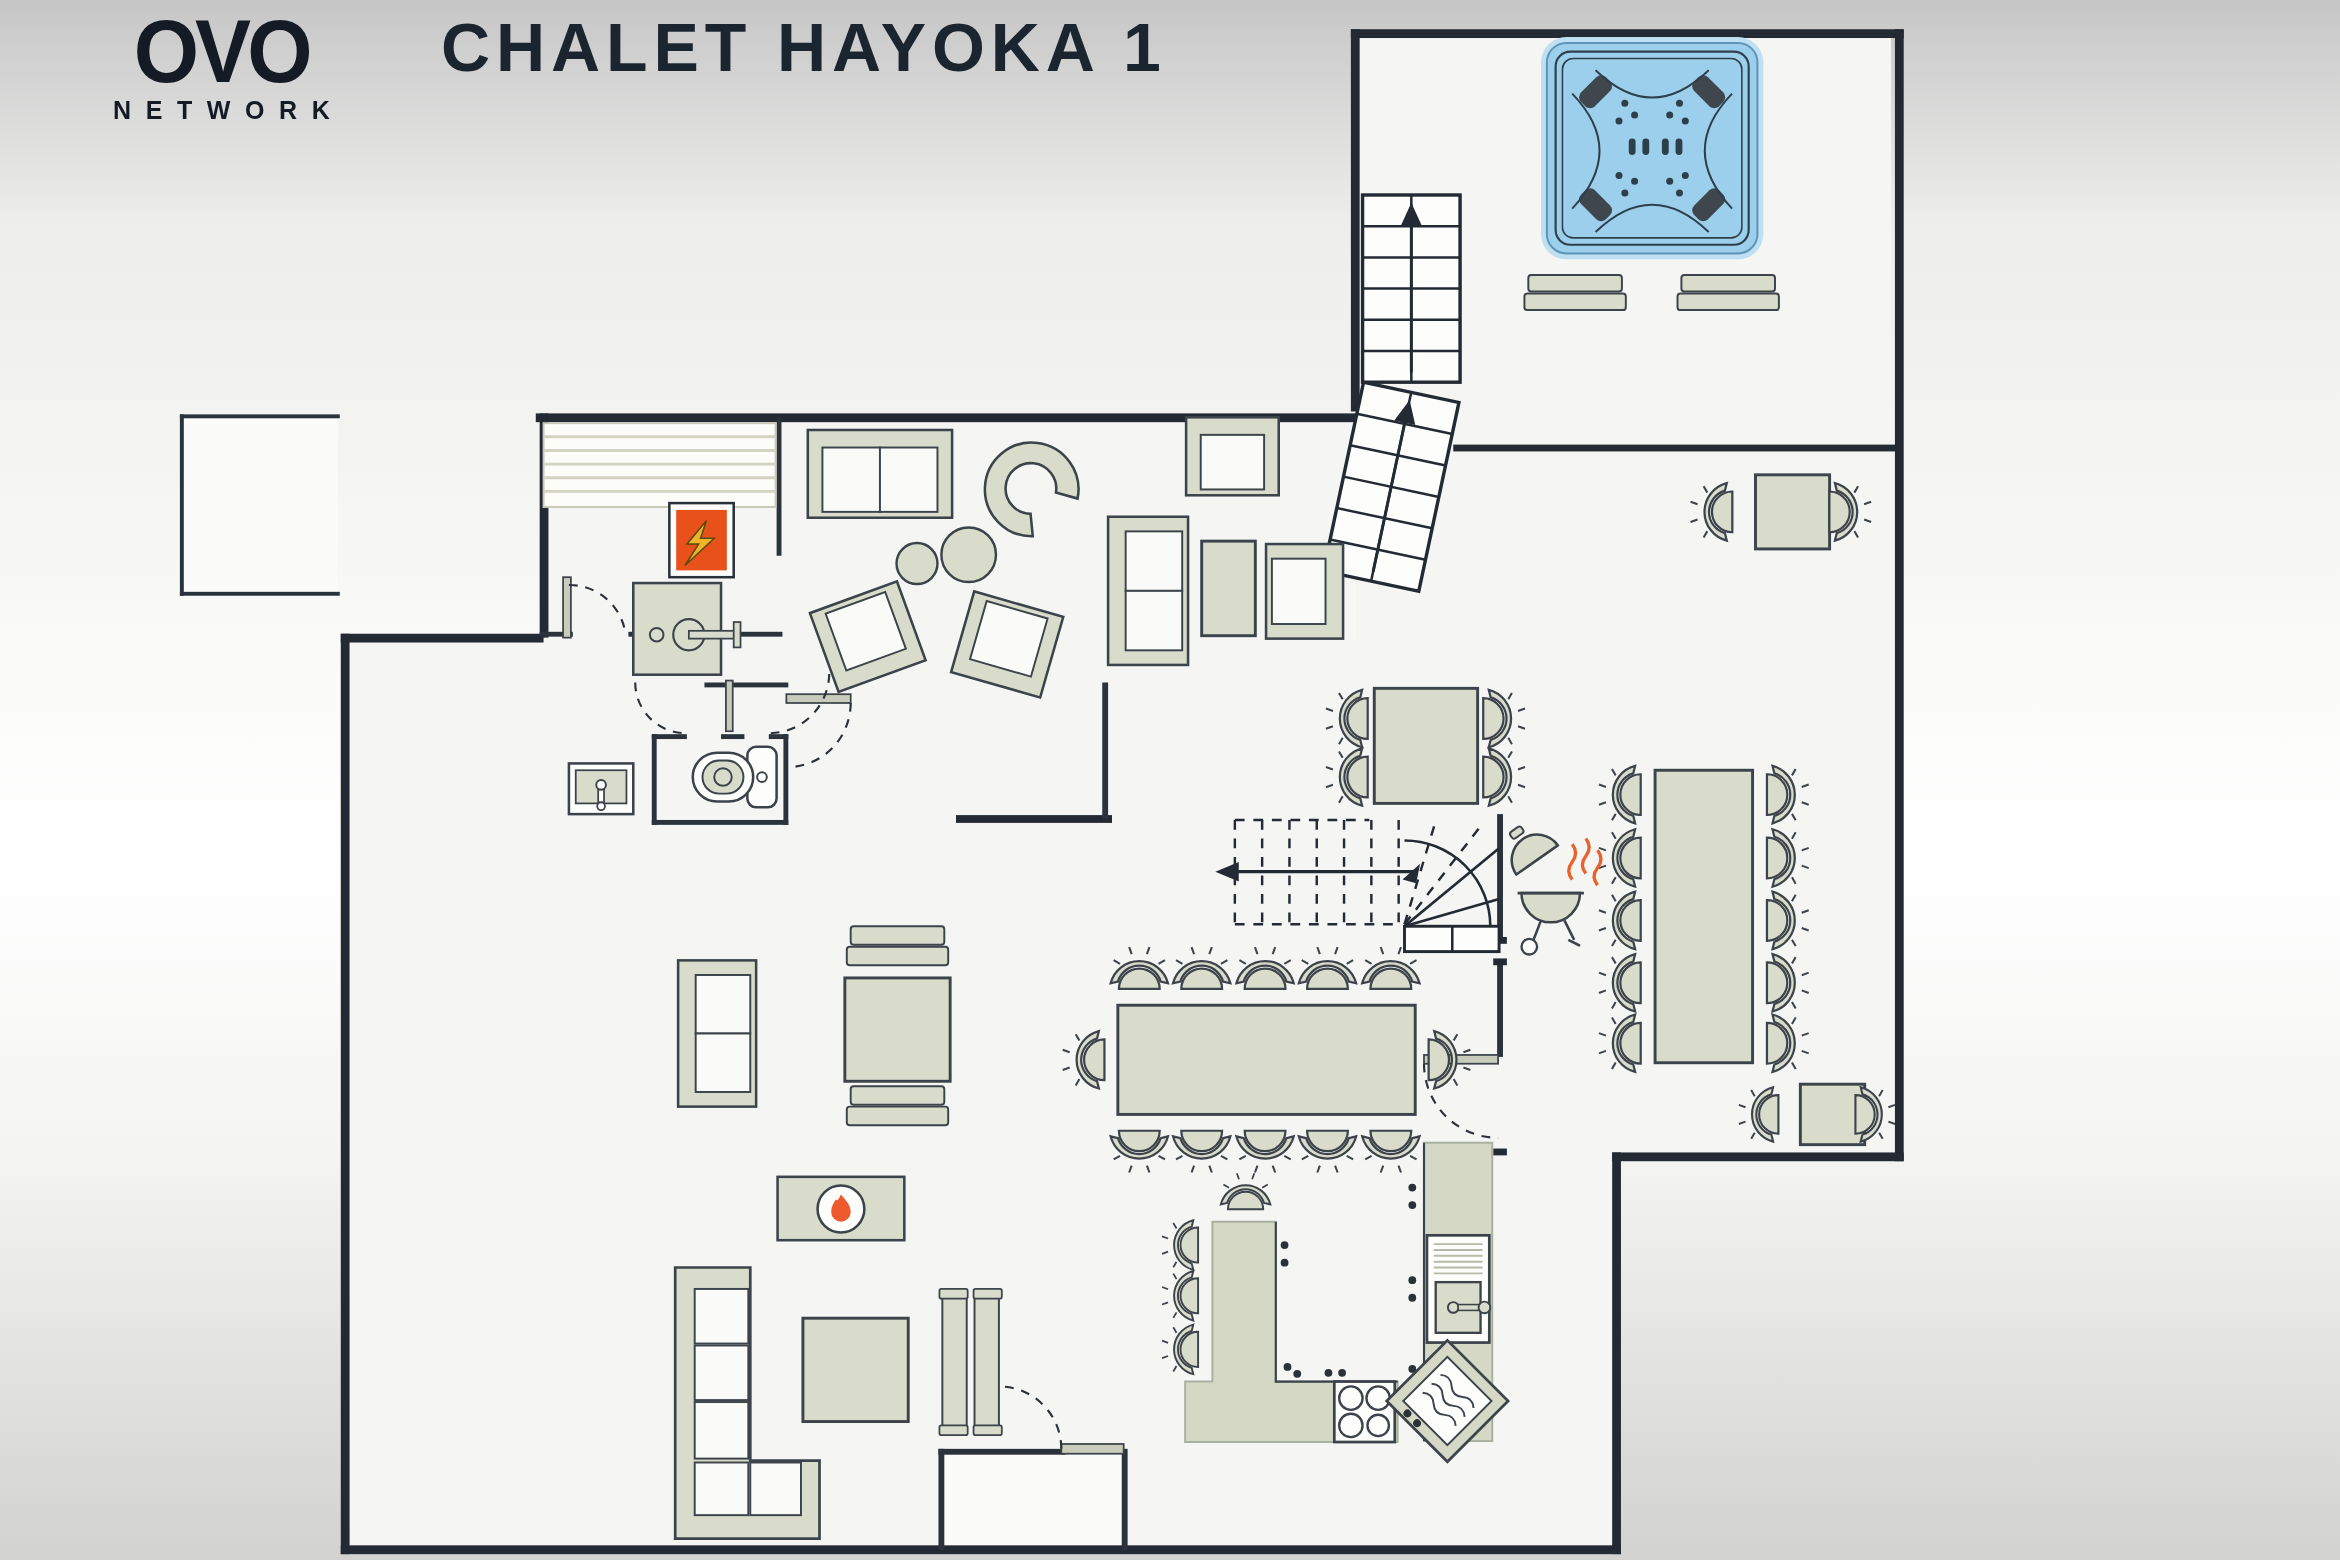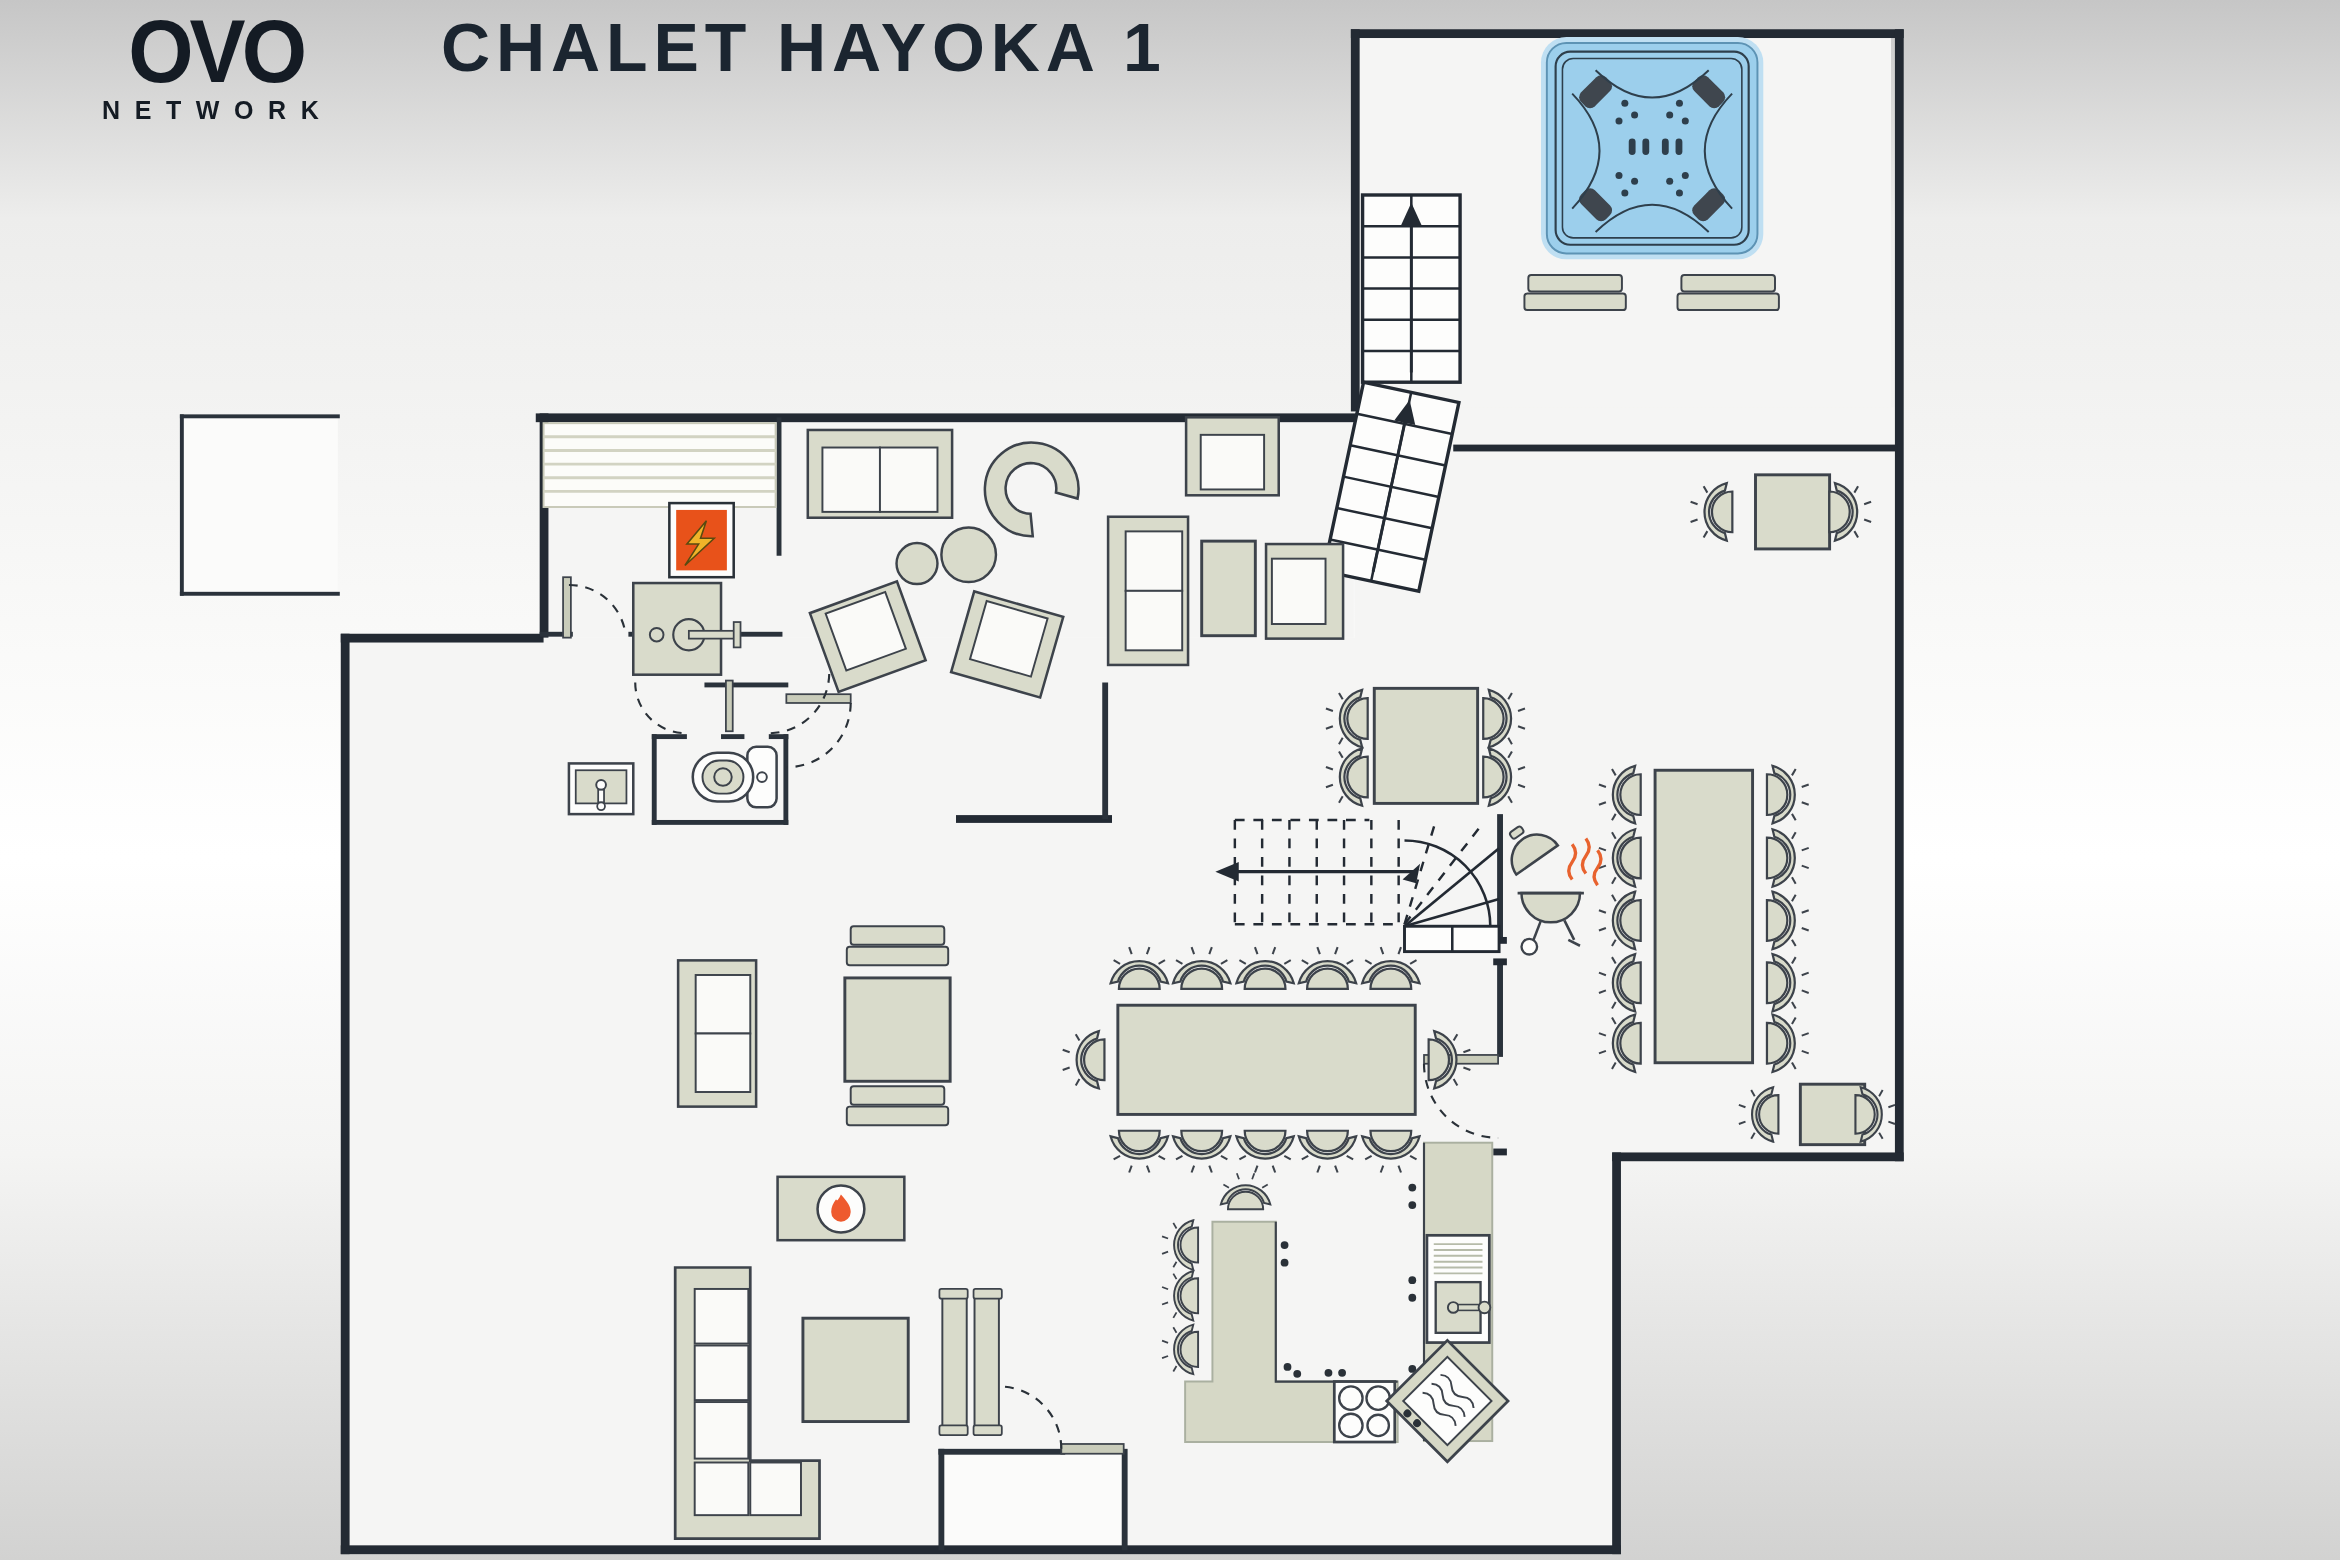--- a/index.html
+++ b/index.html
@@ -3,21 +3,21 @@
 <meta charset="utf-8">
 <style>
   html,body{margin:0;padding:0;}
   body{width:2341px;height:1560px;overflow:hidden;font-family:"Liberation Sans",sans-serif;}
   .stage{position:relative;width:2340px;height:1560px;
     background:linear-gradient(180deg,#c6c6c6 0%,#ededec 14%,#fafaf9 42%,#ffffff 55%,#f4f4f3 74%,#d2d2d1 100%);}
   .plan-svg{position:absolute;left:0;top:0;}
   .header{position:absolute;left:0;top:0;width:2341px;pointer-events:none;}
   .brand{position:absolute;left:98px;top:9.8px;text-align:center;color:#141b24;}
   .brand-ovo{font-size:84px;font-weight:900;letter-spacing:-3.9px;line-height:1;transform:scaleY(1.05);}
-  .brand-net{font-size:25px;font-weight:700;letter-spacing:14.6px;margin-top:2px;margin-left:4px;}
+  .brand-net{font-size:25px;font-weight:700;letter-spacing:14.6px;margin-top:2px;margin-left:15px;}
   .title{position:absolute;left:441px;top:7.8px;margin:0;font-size:68px;font-weight:900;
     letter-spacing:5.9px;color:#1b2530;text-align:right;}
 </style>
 </head>
 <body>
 
 <div class="stage">
   <svg id="plan" class="plan-svg" width="2341" height="1560" viewBox="0 0 2400 1600">
       <g>
         <rect x="1389" y="34" width="550" height="384" fill="#f5f5f4"></rect>

